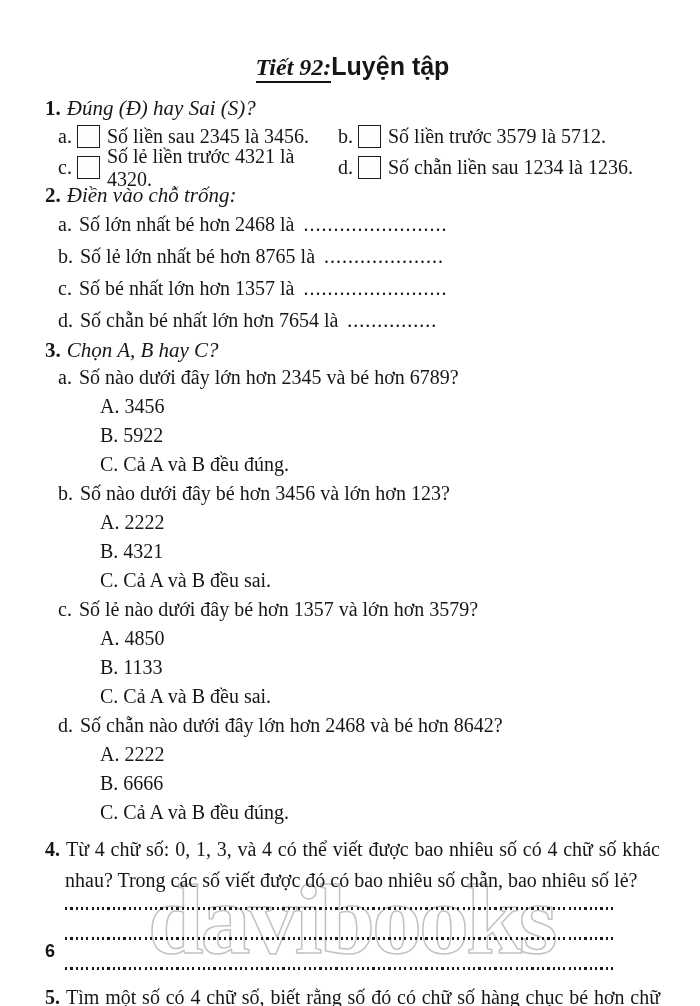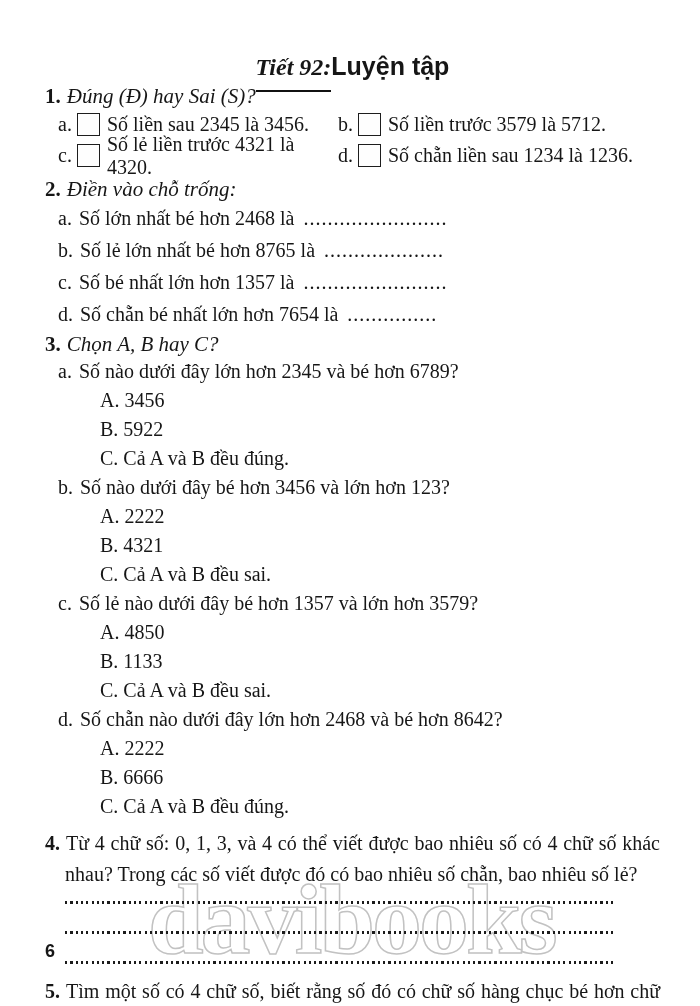--- a/index.html
+++ b/index.html
@@ -3,28 +3,28 @@
 <meta charset="utf-8">
 <style>
   html,body{margin:0;padding:0;}
   body{
     width:700px;height:1006px;background:#ffffff;overflow:hidden;position:relative;
     font-family:"Liberation Serif",serif;color:#161616;
   }
   .content{position:relative;z-index:1;padding:0 40px 0 45px;}
   
   .title{padding-top:52px;height:32px;text-align:center;font-size:24px;font-weight:bold;}
-  .title-lesson{font-style:italic;border-bottom:2.5px solid #111;padding-bottom:10px;}
+  .title-lesson{font-style:italic;border-bottom:2.5px solid #111;padding-bottom:1px;}
   .title-name{font-family:"Liberation Sans",sans-serif;font-size:25px;}
   
   .q-head{font-size:21px;line-height:25px;}
   .q-num{font-weight:bold;font-style:normal;margin-right:6px;}
   .q-prompt{font-style:italic;}
-  .h1{margin-top:0;}
-  .h2{margin-top:6px;}
+  .h1{margin-top:12px;}
+  .h2{}
   .h3{margin-top:2px;}
   
   .tf-row{display:flex;padding-left:13px;height:31px;align-items:center;font-size:20px;}
   .tf-cell{display:flex;align-items:center;}
   .tf-left{width:280px;}
   .sub{margin-right:2px;}
   .cb{display:inline-block;width:21px;height:21px;border:1.6px solid #1d1d1d;background:#fefefe;margin:0 7px 0 3px;flex:0 0 auto;}
   
   .fill-line{padding-left:13px;height:32px;line-height:32px;font-size:20px;white-space:nowrap;}
   .fill-dots{letter-spacing:1px;margin-left:4px;}

